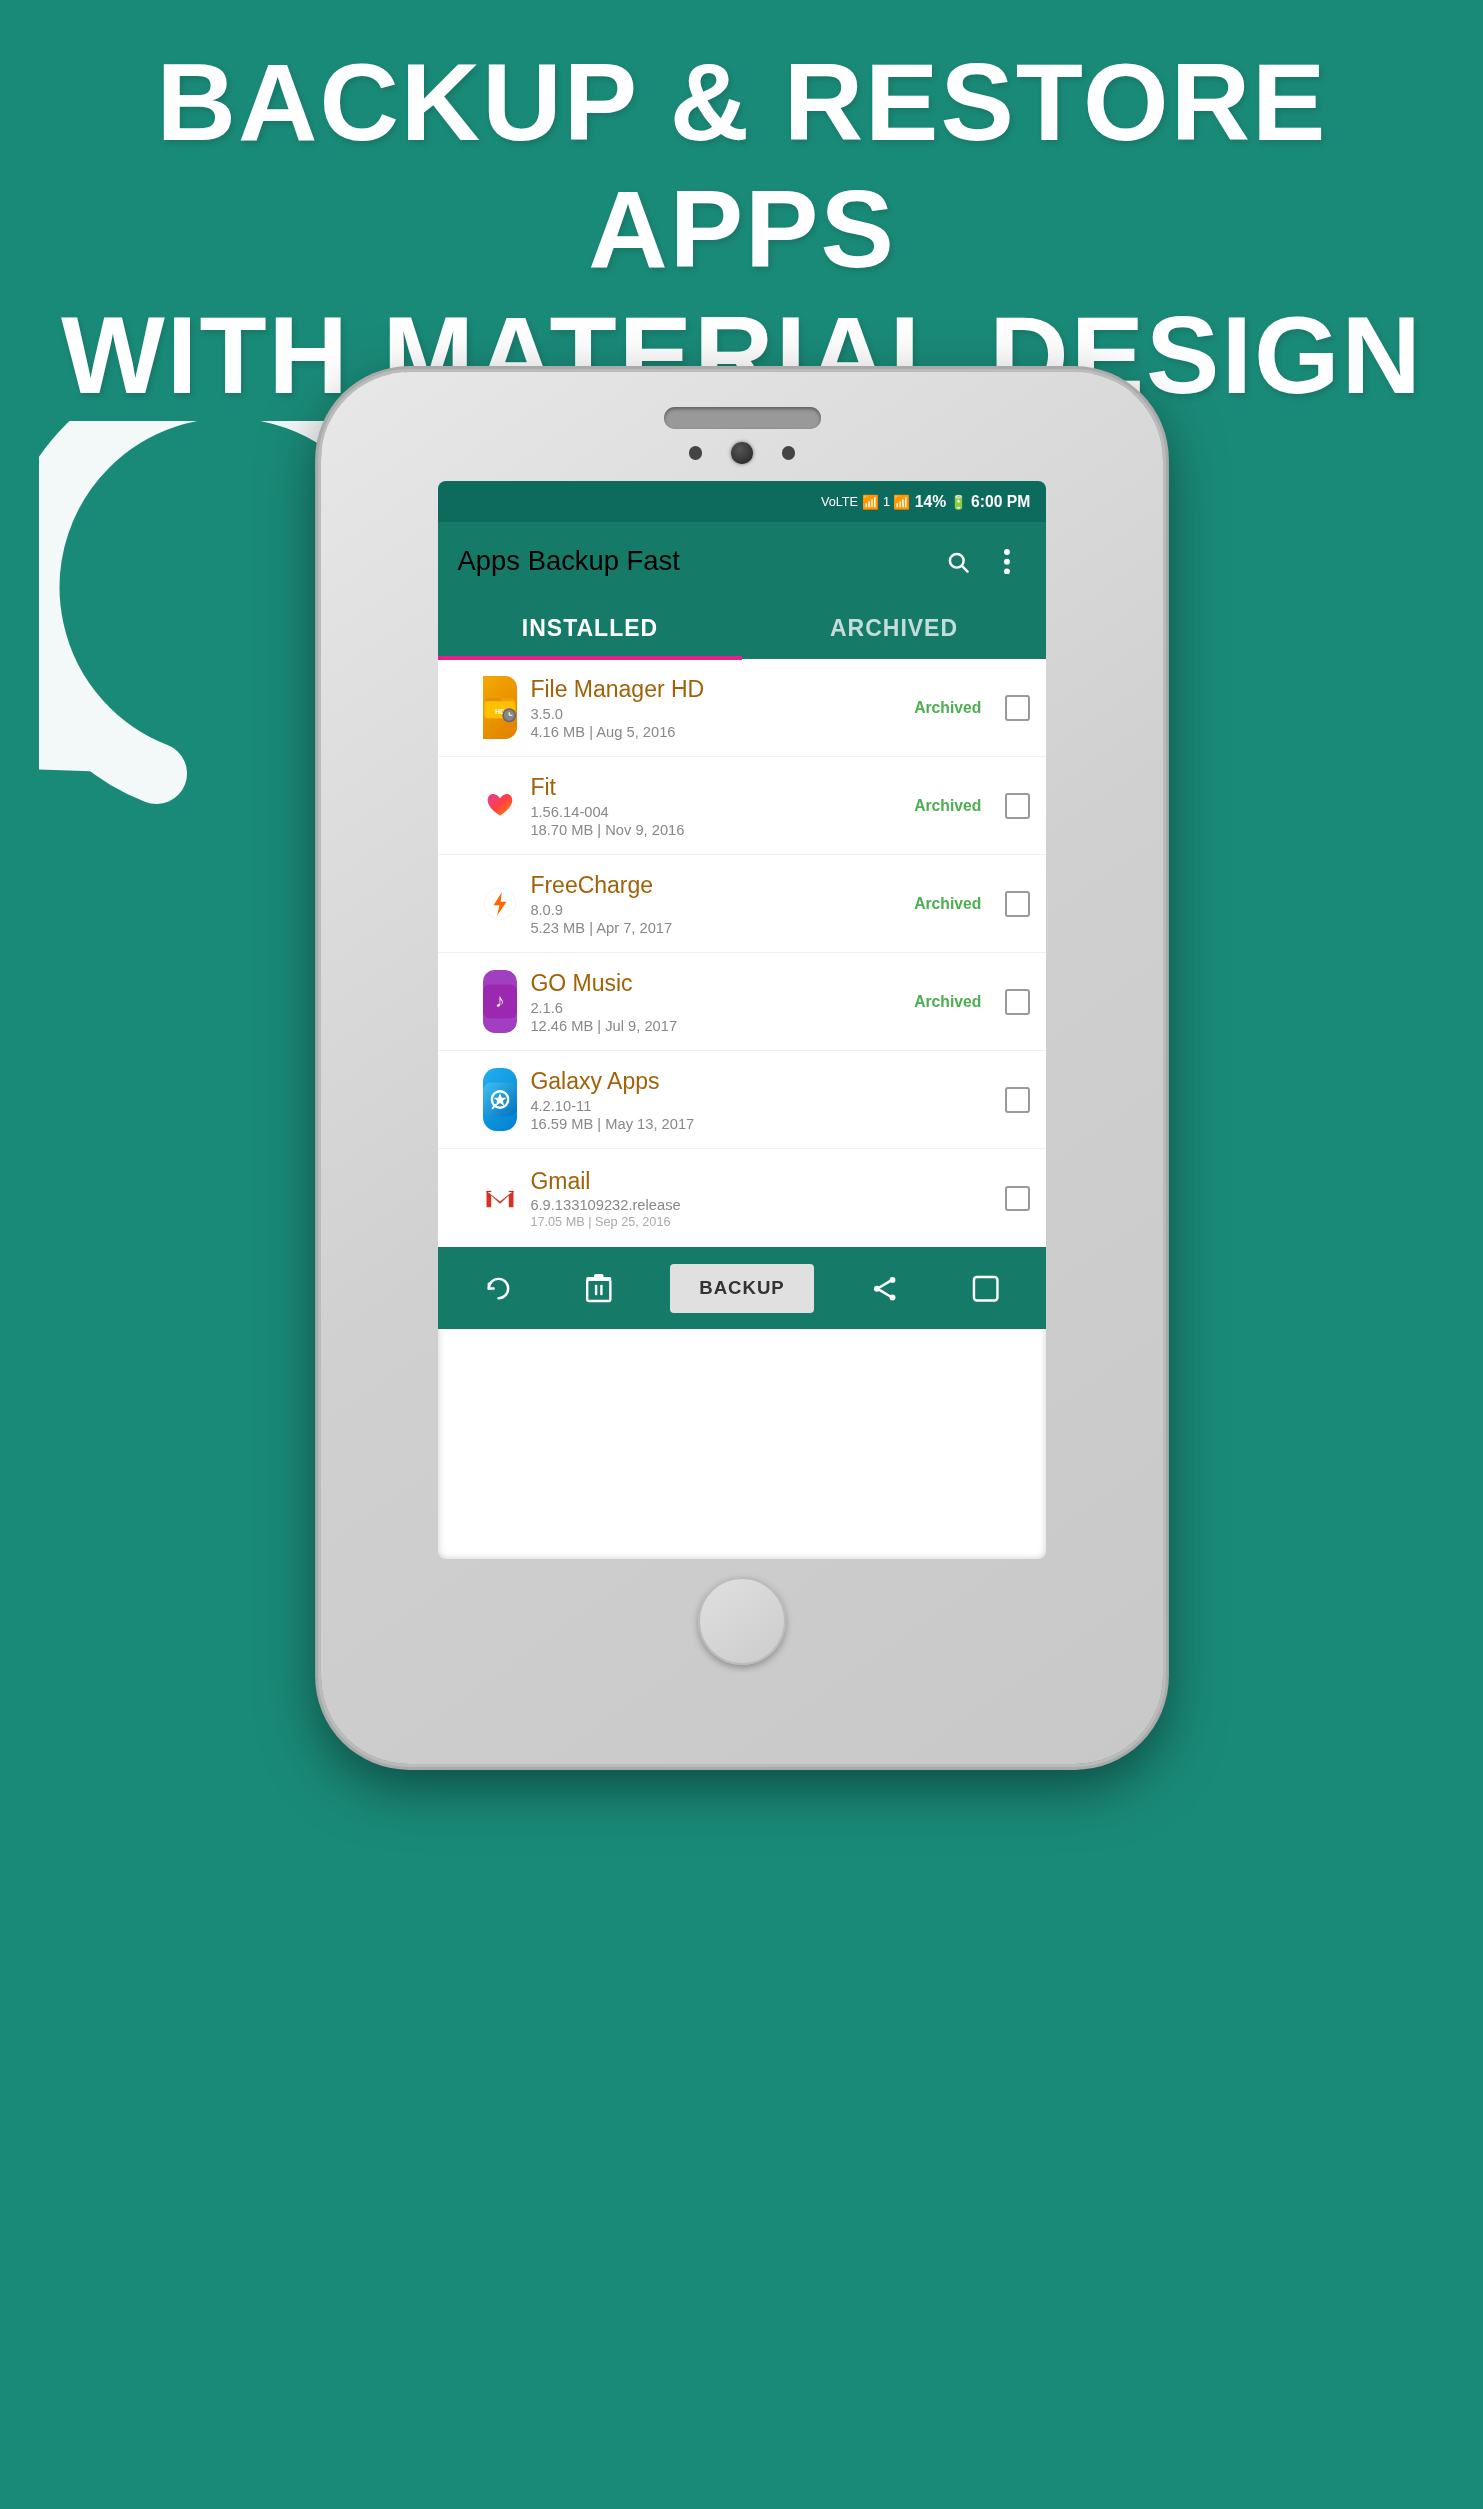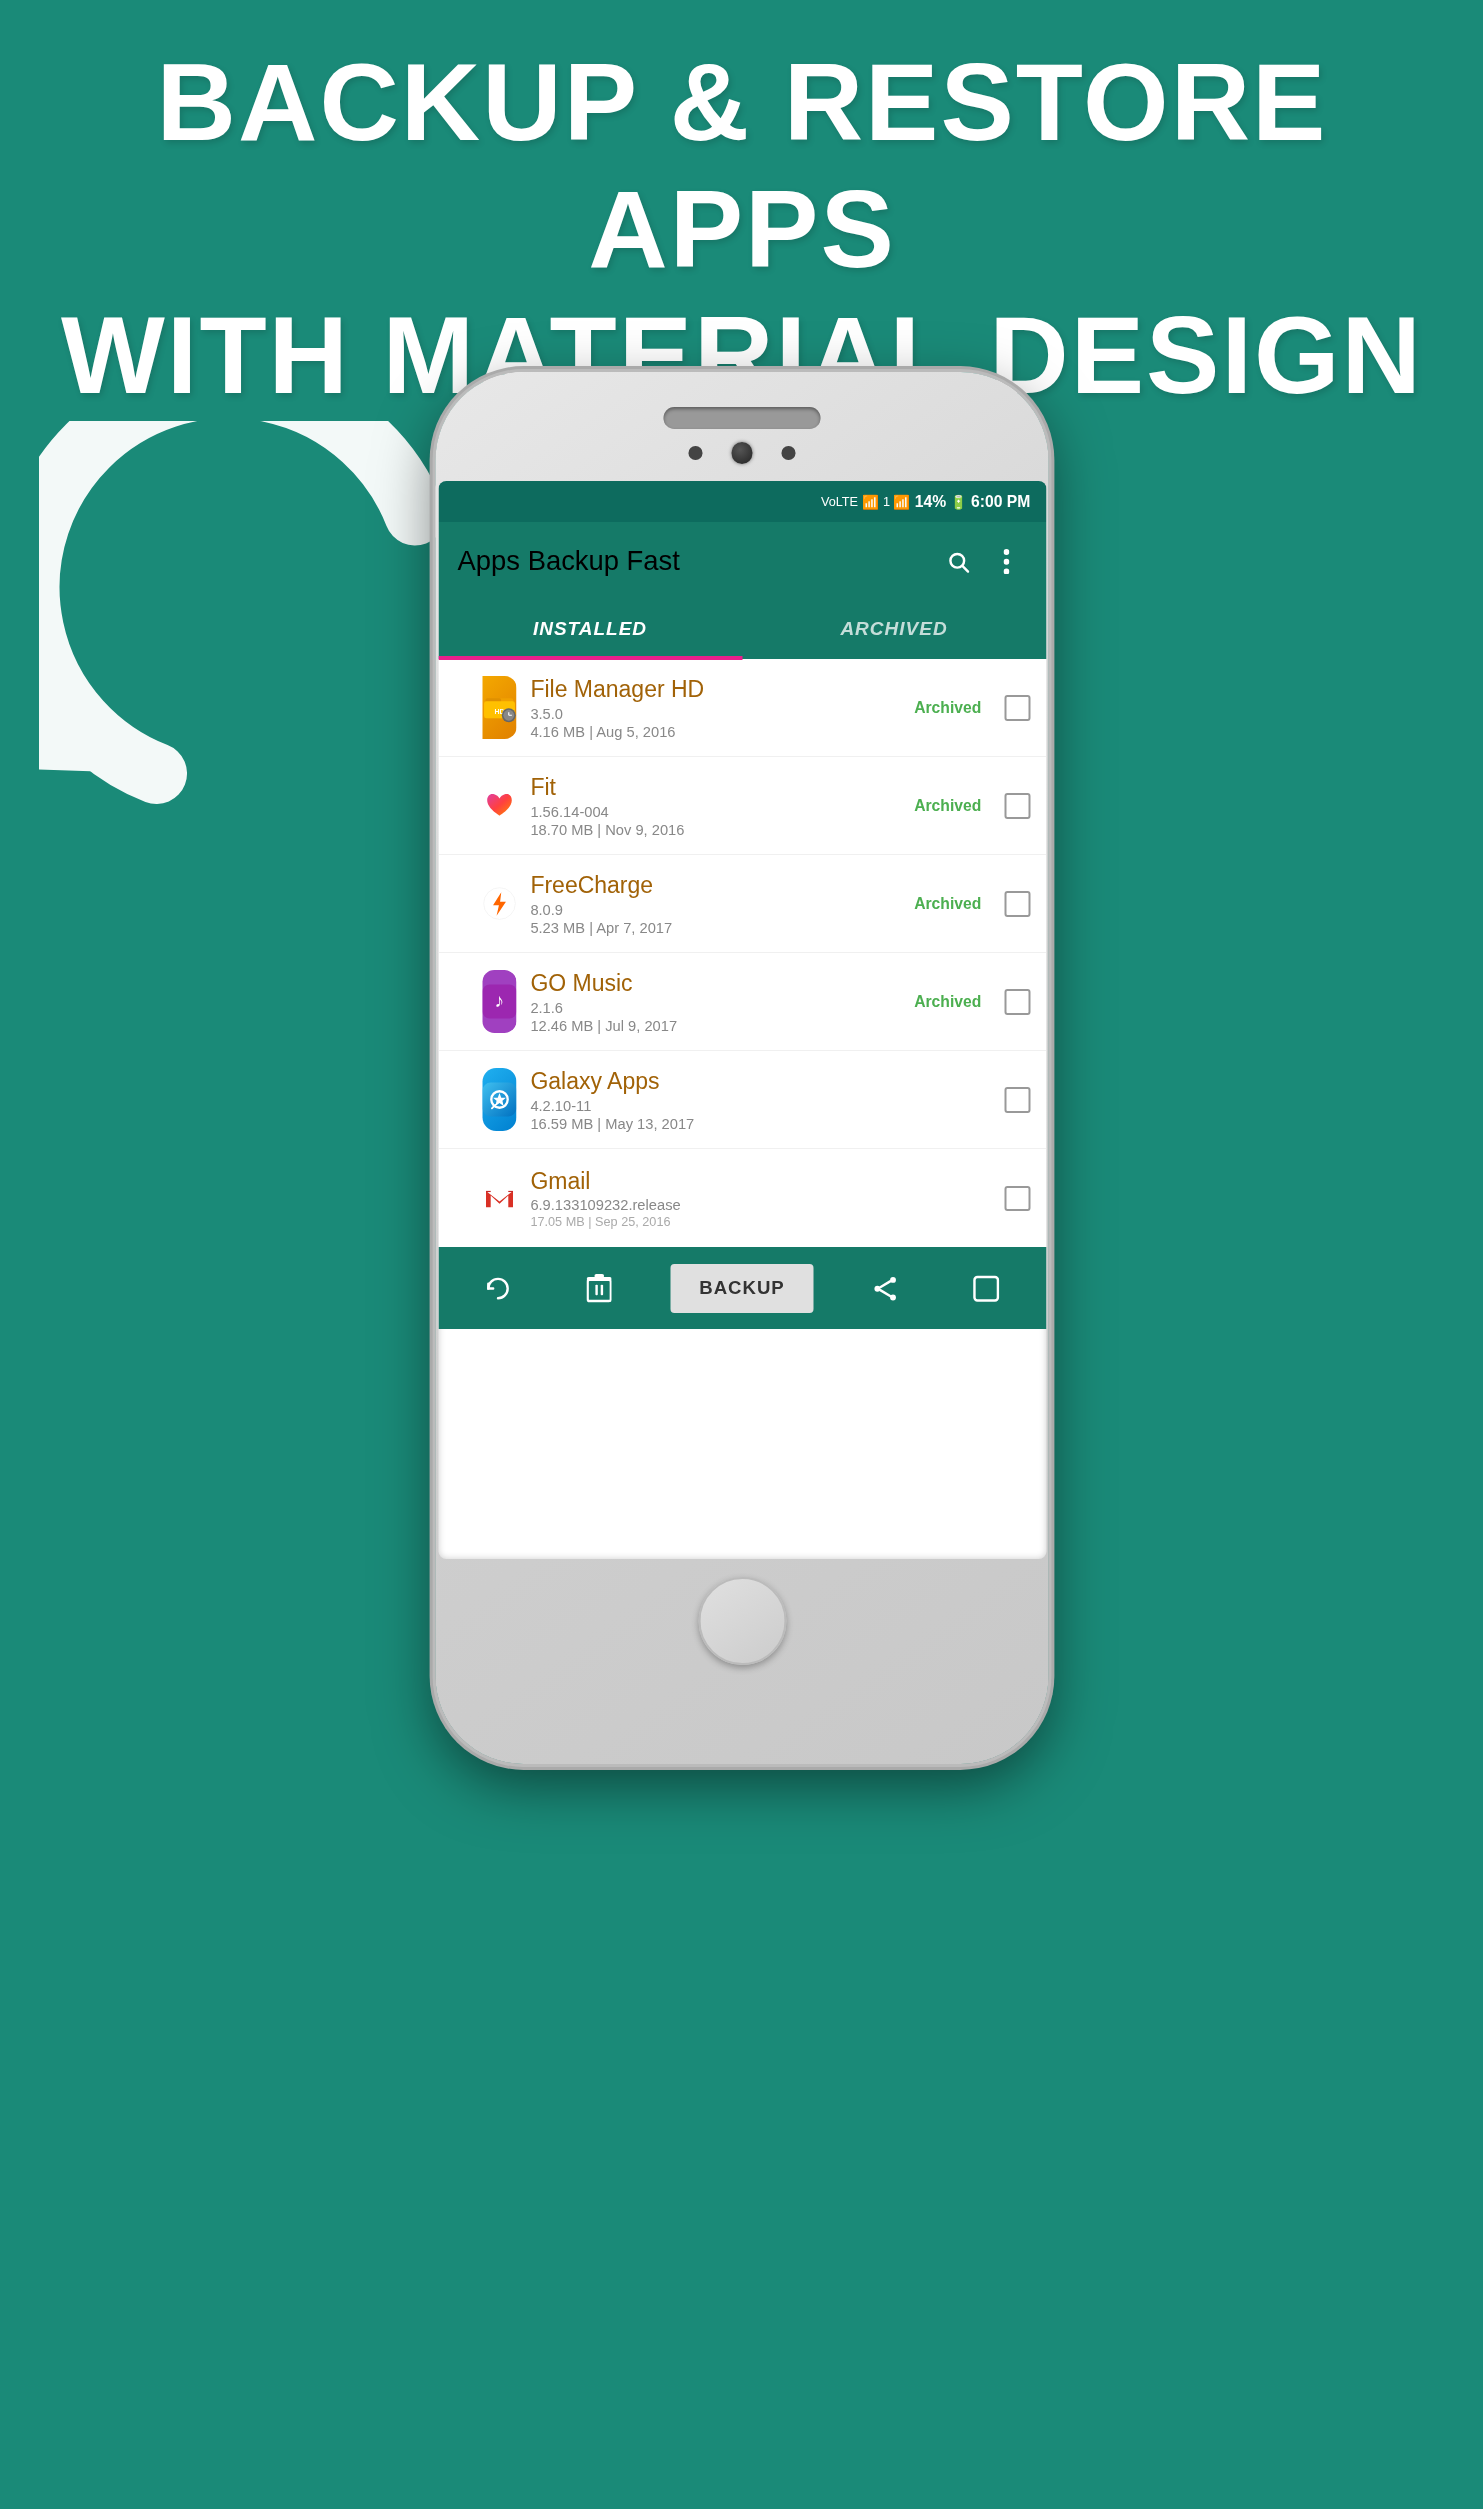--- a/index.html
+++ b/index.html
@@ -28,21 +28,21 @@
       padding: 0 24px;
       text-shadow: 2px 2.9px 5.9px rgba(0,0,0,0.15);
     }
 
     
     .phone-wrapper {
       position: absolute;
       top: 372px;
       left: 50%;
       transform: translateX(-50%);
-      width: 613px;
+      width: 842px;
       height: 1392px;
     }
 
     .phone-outer {
       width: 100%;
       height: 100%;
       background: linear-gradient(145deg, #e8e8e8 0%, #d0d0d0 50%, #c8c8c8 100%);
       border-radius: 88px;
       box-shadow:
         0 0 0 2.9px #bbb,
@@ -159,26 +159,25 @@
       display: flex;
       border-bottom: 2.9px solid transparent;
     }
 
     .tab {
       flex: 1;
       display: flex;
       align-items: center;
       justify-content: center;
       color: rgba(255,255,255,0.75);
-      font-size: 19px;
+      font-size: 23px;
       font-weight: 700;
       letter-spacing: 1px;
       cursor: pointer;
       position: relative;
-      font-style: italic;
     }
 
     .tab.active {
       color: white;
     }
 
     .tab.active::after {
       content: '';
       position: absolute;
       bottom: -2.9px;

